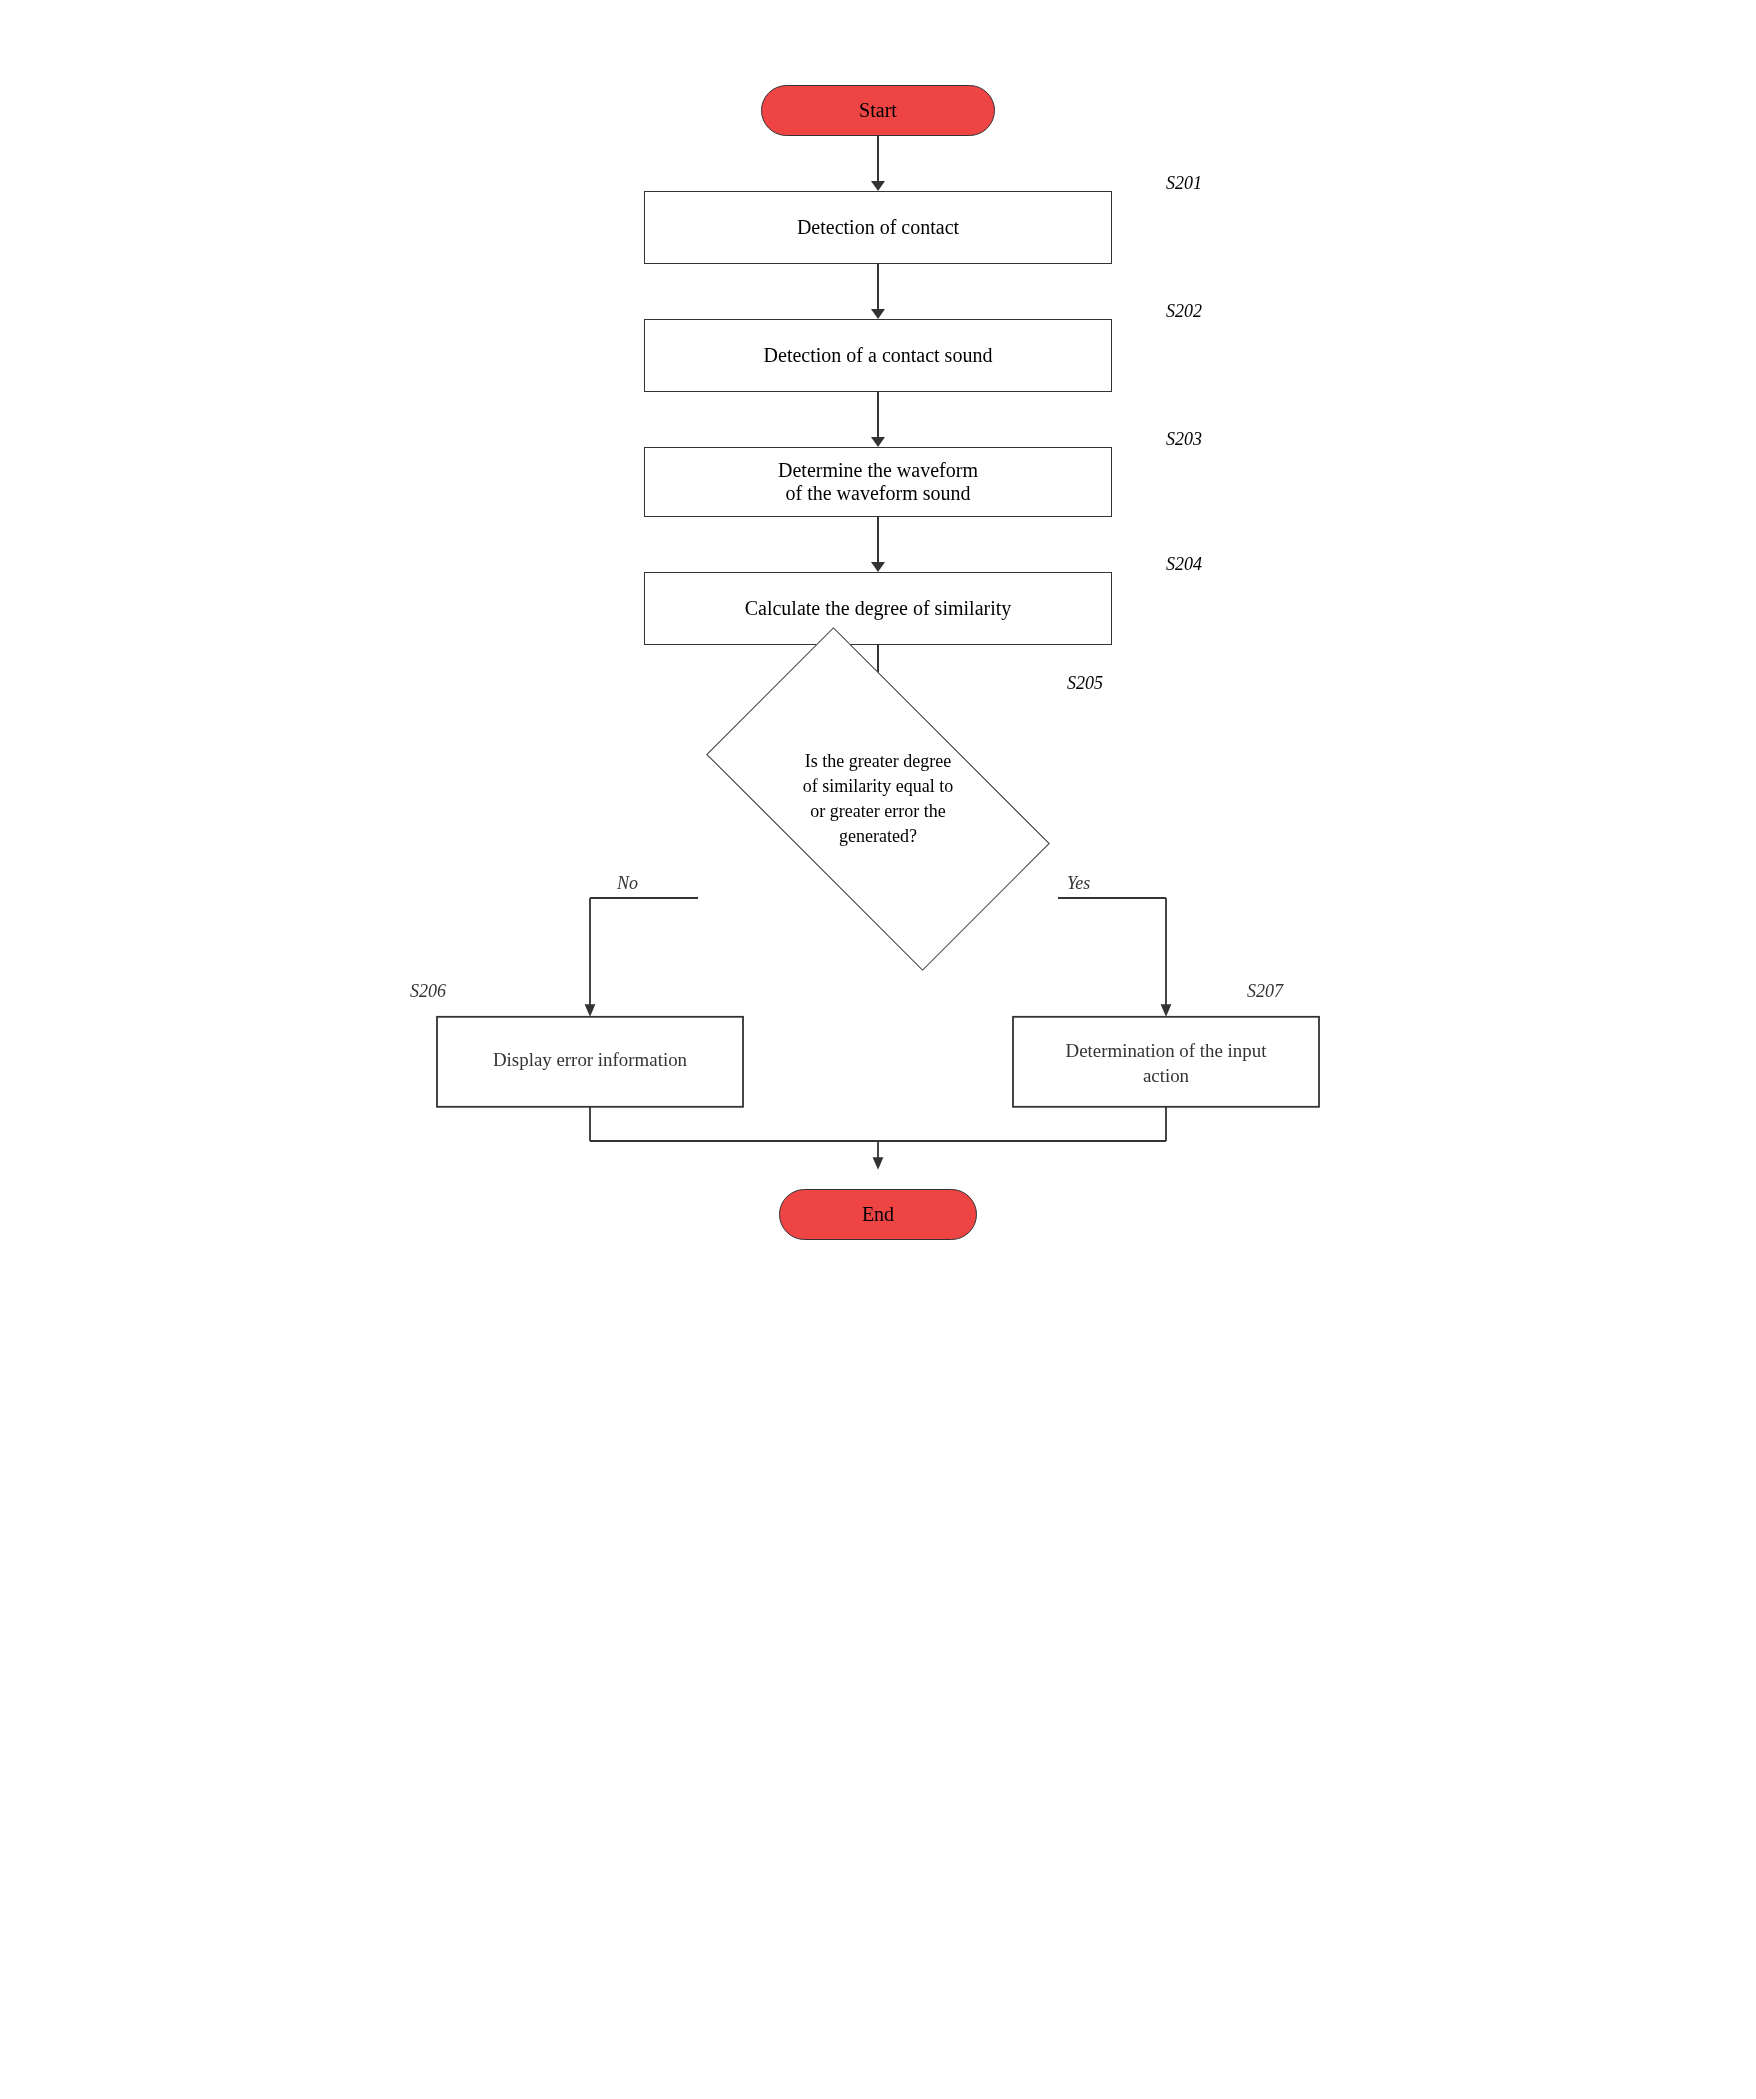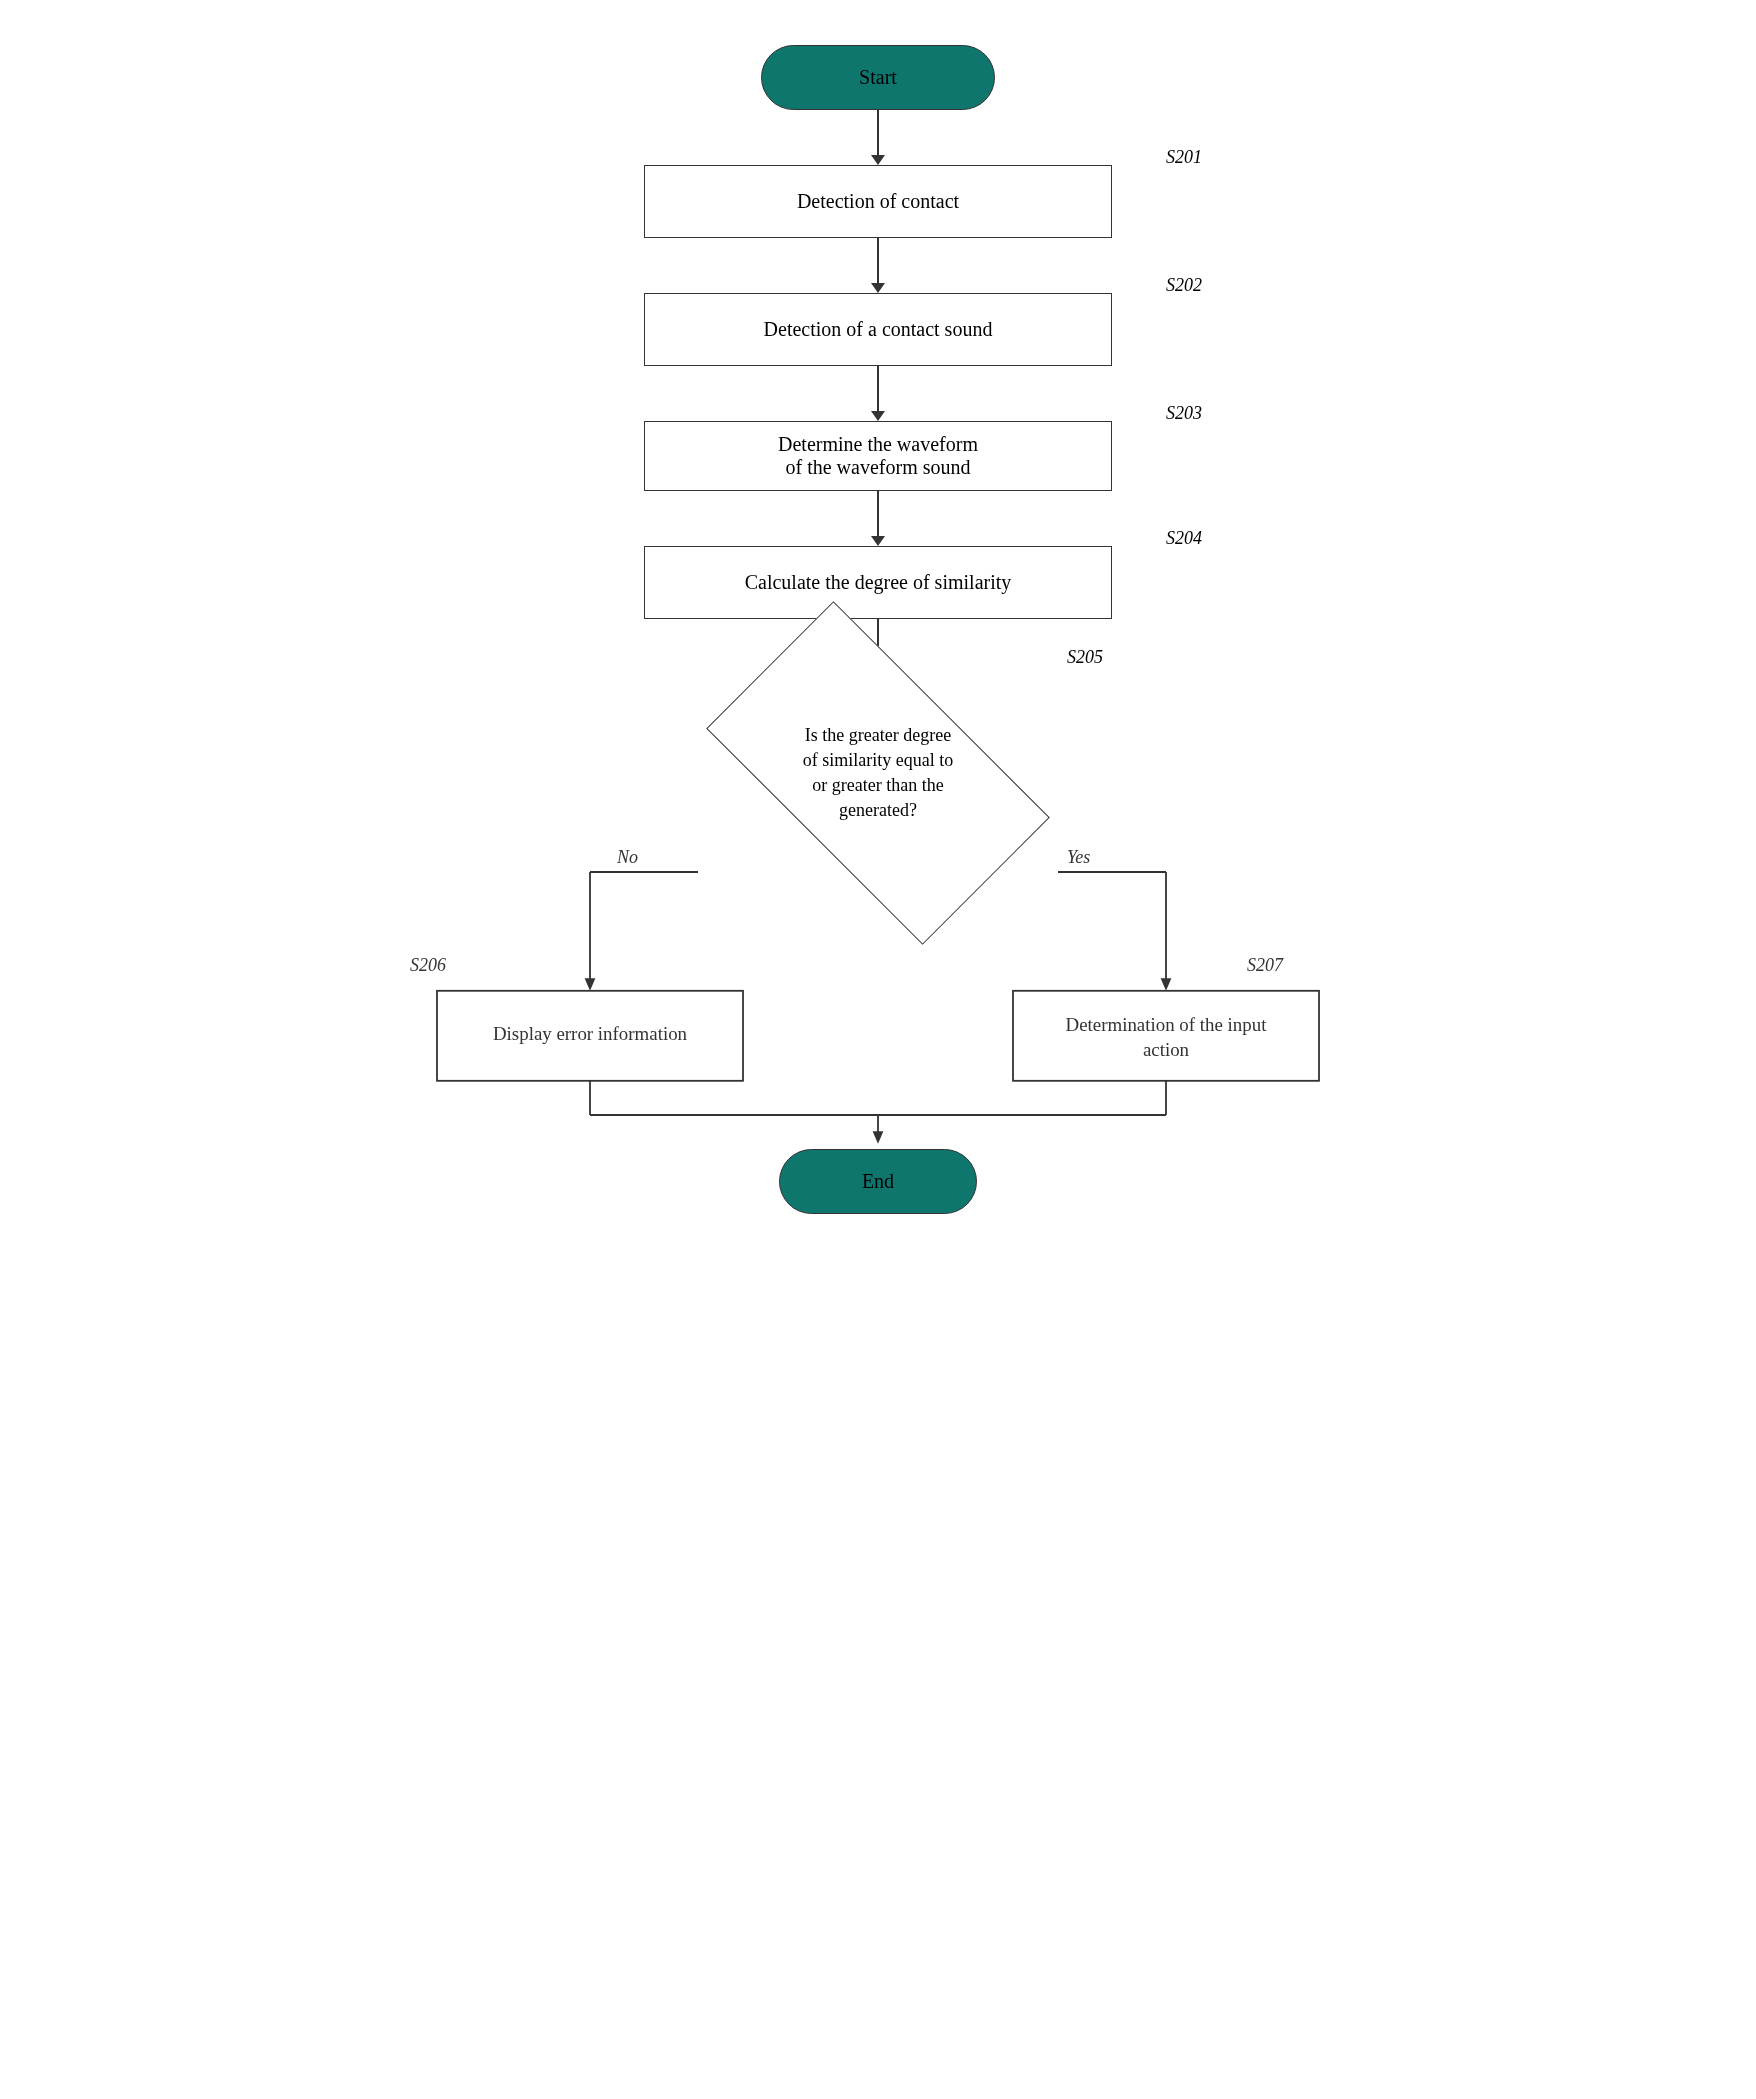--- a/index.html
+++ b/index.html
@@ -18,25 +18,26 @@
       flex-direction: column;
       align-items: center;
       padding: 27px 18px;
       position: relative;
     }
 
     
     .pill {
       border: 1.8px solid #333;
       border-radius: 36px;
-      padding: 20px 54px;
+      padding: 13px 54px;
       font-size: 20px;
       text-align: center;
-      background: #0f766e;
+      background: #ef4444;
       min-width: 234px;
+      margin-top: 40px;
     }
     .rect {
       border: 1.8px solid #333;
       padding: 24px 27px;
       font-size: 20px;
       text-align: center;
       background: #fff;
       min-width: 468px;
     }
     .diamond-wrapper {
@@ -157,21 +158,21 @@
   </div>
 
   <div style="position:relative; display:flex; justify-content:flex-end; align-items:center; margin-bottom:0;">
 
     <div style="position:absolute; right:-45px; top:-27px; font-size:18px; font-style:italic;">S205</div>
     <div class="diamond-wrapper">
       <div class="diamond"></div>
       <div class="diamond-text">
         <div>Is the greater degree</div>
         <div>of similarity equal to</div>
-        <div>or greater than the</div>
+        <div>or greater error the</div>
         <div>generated?</div>
       </div>
     </div>
   </div>
 
   <div style="width: 684px; position: relative;">
 
     <svg width="684" height="270" style="overflow:visible; display:block;" viewBox="0 0 760 300">
 
       <line x1="180" y1="0" x2="60" y2="0" stroke="#333" stroke-width="2"></line>

